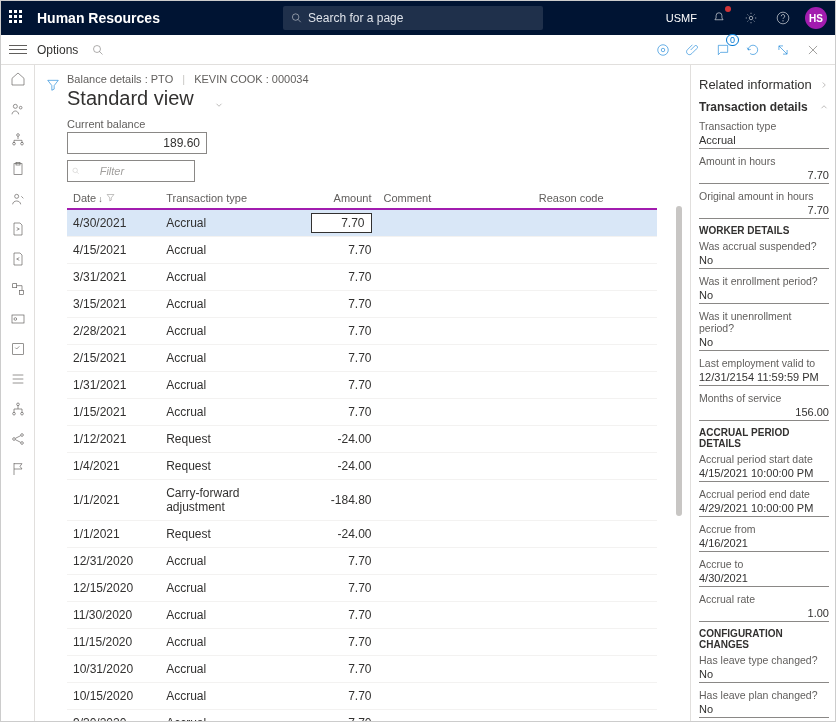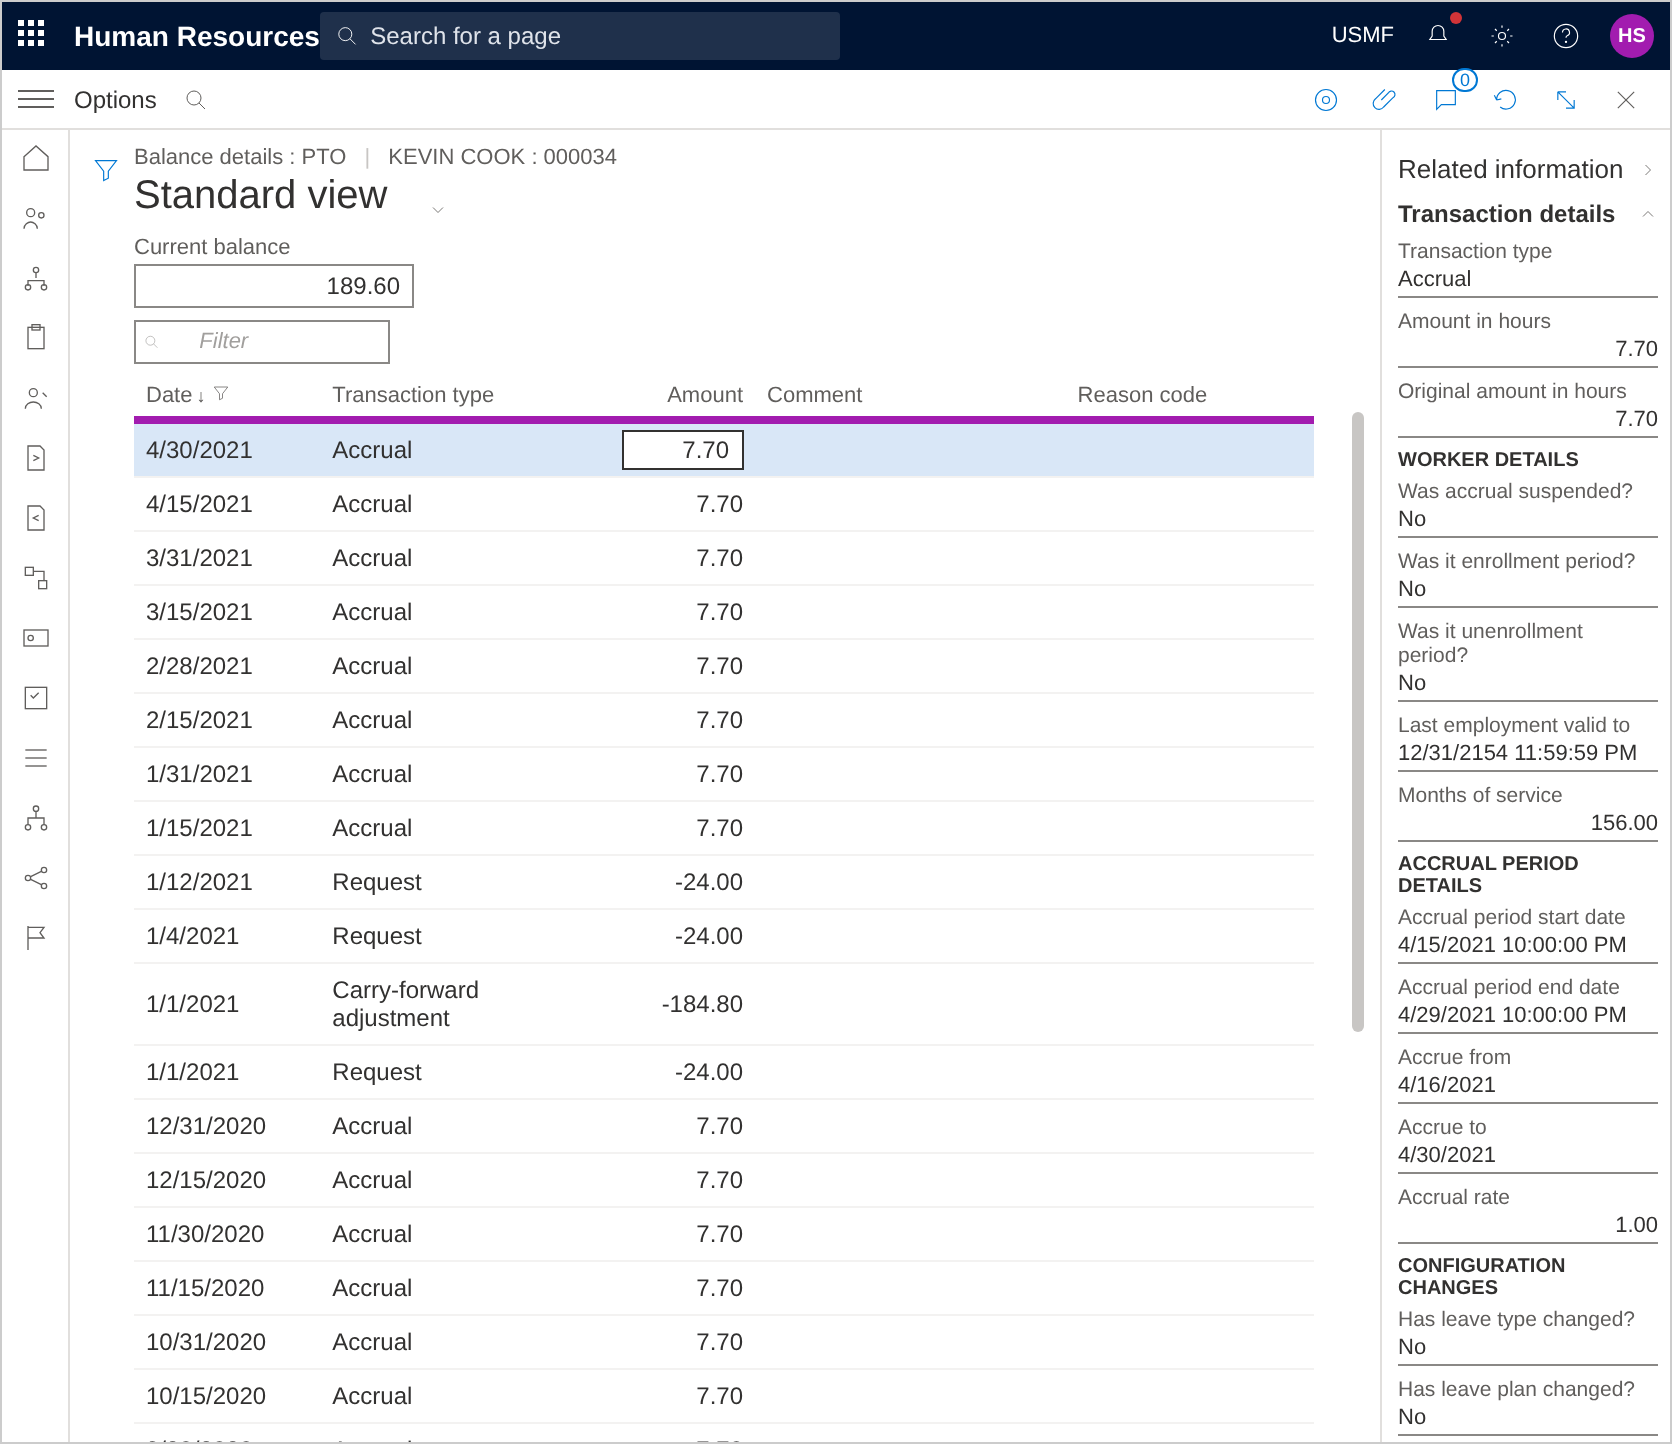--- a/index.html
+++ b/index.html
@@ -3,21 +3,21 @@
 <meta charset="utf-8">
 <style>
   * { box-sizing: border-box; margin: 0; padding: 0; }
   body { font-family: "Segoe UI", Arial, sans-serif; font-size: 12px; color: #323130; background: #fff; width: 836px; height: 722px; overflow: hidden; border: 1px solid #ccc; }
   
   
   .topnav { background: #001433; color: #fff; height: 34px; display: flex; align-items: center; padding: 0 8px; }
   .waffle { width: 16px; height:16px; display:grid; grid-template-columns:repeat(3,3px); grid-template-rows:repeat(3,3px); gap:2px; margin-right:12px; cursor:pointer;}
   .waffle span { background:#fff; }
   .app-title { font-size: 14px; font-weight:600; }
-  .search-wrap { flex:1; display:flex; }
+  .search-wrap { flex:1; display:flex; justify-content:center; }
   .searchbox { background: rgba(255,255,255,0.12); border:none; color:#fff; width:260px; height:24px; border-radius:2px; display:flex; align-items:center; padding:0 8px; }
   .searchbox svg { margin-right:6px; }
   .searchbox input { background:transparent; border:none; color:#fff; width:100%; outline:none; font-size:12px;}
   .searchbox input::placeholder { color:#dfe3ea; }
   .topright { display:flex; align-items:center; gap:12px; }
   .company-badge { font-size:11px; }
   .icon-btn { width:20px; height:20px; display:flex; align-items:center; justify-content:center; cursor:pointer; position:relative; }
   .dot-badge { position:absolute; top:-2px; right:-2px; width:6px; height:6px; border-radius:50%; background:#d13438; }
   .avatar { width:22px; height:22px; border-radius:50%; background:#a21caf; color:#fff; display:flex; align-items:center; justify-content:center; font-size:10px; font-weight:600; }
   svg { stroke:#fff; fill:none; }
@@ -53,21 +53,21 @@
   .curbal-box { width:140px; border:1px solid #8a8886; height:22px; display:flex; align-items:center; justify-content:flex-end; padding:0 6px; margin:2px 0 6px 0; font-size:12px;}
   .filterbox { width:128px; height:22px; border:1px solid #8a8886; display:flex; align-items:center; padding:0 4px; color:#a19f9d; font-size:11px; gap:20px; margin-bottom:6px;}
   .filterbox svg { stroke:#a19f9d; width:10px; height:10px; }
   .filterbox input { border:none; outline:none; width:100%; font-size:11px; font-style:italic; color:#605e5c; }
   .filterbox input::placeholder { color:#a19f9d; font-style:italic;}
 
   
   .grid { flex:1; overflow:hidden; position:relative;}
   .grid-scroll { overflow-y:auto; height:100%; }
   .grid table { width:590px; border-collapse:collapse; font-size:12px; }
-  .grid th { text-align:left; font-weight:400; color:#605e5c; border-bottom:4px solid #a21caf; padding:4px 6px; font-size:11px; background:#fff; position:sticky; top:0;}
+  .grid th { text-align:left; font-weight:400; color:#605e5c; border-bottom:2px solid #a21caf; padding:4px 6px; font-size:11px; background:#fff; position:sticky; top:0;}
   .grid th.amt { text-align:right; }
   .grid td { padding:6px 6px; border-bottom:1px solid #f3f2f1; vertical-align:middle;}
   .grid td.amt { text-align:right; }
   .grid tr.sel td { background:#d9e7f7; }
   .grid tr.sel td.amt-cell { padding:3px 6px; }
   .grid tr.sel .amt-editbox { border:1px solid #323130; background:#fff; padding:2px 6px; text-align:right; display:block; }
   .col-date { width:90px; }
   .col-type { width:140px; }
   .col-amt { width:70px; }
   .col-comment { width:150px; }

